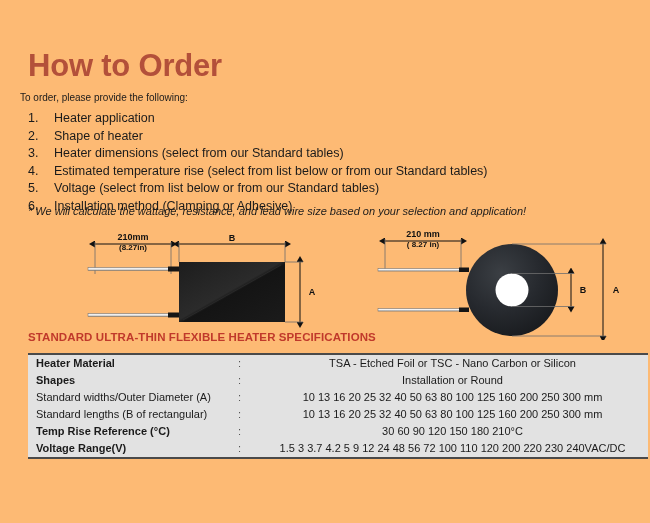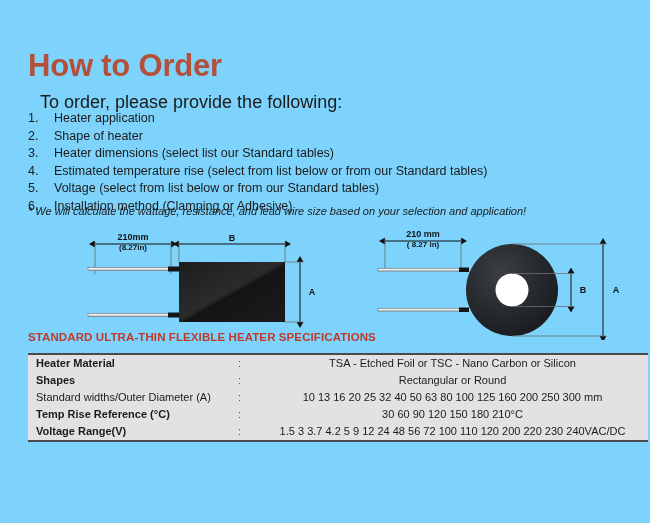--- a/index.html
+++ b/index.html
@@ -13,41 +13,41 @@
     height: 523px;
     position: relative;
     font-family: "Liberation Sans", sans-serif;
     color: #1b1b1b;
     overflow: hidden;
   }
 
   .page {
     position: absolute;
     inset: 0;
-    background: #7dd3fc;
+    background: #fdba74;
   }
 
   
   .title {
     position: absolute;
     left: 28px;
     top: 50px;
     font-size: 31px;
     font-weight: bold;
     letter-spacing: -0.2px;
     color: #b3503a;
     line-height: 1;
   }
 
   
   .intro {
     position: absolute;
-    left: 40px;
+    left: 20px;
     top: 92px;
-    font-size: 18px;
+    font-size: 10px;
     color: #1b1b1b;
   }
   .order-list {
     position: absolute;
     left: 28px;
     top: 110px;
     width: 600px;
   }
   .order-item {
     display: flex;
@@ -133,21 +133,21 @@
     <div class="order-item">
       <span class="order-num">1.</span>
       <span class="order-text">Heater application</span>
     </div>
     <div class="order-item">
       <span class="order-num">2.</span>
       <span class="order-text">Shape of heater</span>
     </div>
     <div class="order-item">
       <span class="order-num">3.</span>
-      <span class="order-text">Heater dimensions (select list our Standard tables)</span>
+      <span class="order-text">Heater dimensions (select from our Standard tables)</span>
     </div>
     <div class="order-item">
       <span class="order-num">4.</span>
       <span class="order-text">Estimated temperature rise (select from list below or from our Standard tables)</span>
     </div>
     <div class="order-item">
       <span class="order-num">5.</span>
       <span class="order-text">Voltage (select from list below or from our Standard tables)</span>
     </div>
     <div class="order-item">
@@ -250,24 +250,29 @@
   <table class="spec-table">
     <tbody>
       <tr>
         <td class="col-label lbl-bold">Heater Material</td>
         <td class="col-colon">:</td>
         <td class="col-value val"><span>TSA  - Etched Foil  or  TSC - Nano Carbon  or  Silicon</span></td>
       </tr>
       <tr>
         <td class="col-label lbl-bold">Shapes</td>
         <td class="col-colon">:</td>
-        <td class="col-value val"><span>Rectangular or Round</span></td>
+        <td class="col-value val"><span>Installation or Round</span></td>
       </tr>
       <tr>
         <td class="col-label lbl-indent">Standard widths/Outer Diameter (A)</td>
+        <td class="col-colon">:</td>
+        <td class="col-value val"><span>10  13  16  20  25  32  40  50  63  80  100  125  160  200  250 300 mm</span></td>
+      </tr>
+      <tr>
+        <td class="col-label lbl-indent">Standard lengths (B of rectangular)</td>
         <td class="col-colon">:</td>
         <td class="col-value val"><span>10  13  16  20  25  32  40  50  63  80  100  125  160  200  250 300 mm</span></td>
       </tr>
       <tr>
         <td class="col-label lbl-bold">Temp Rise Reference (°C)</td>
         <td class="col-colon">:</td>
         <td class="col-value val"><span>30  60  90  120  150  180  210°C</span></td>
       </tr>
       <tr>
         <td class="col-label lbl-bold">Voltage Range(V)</td>

